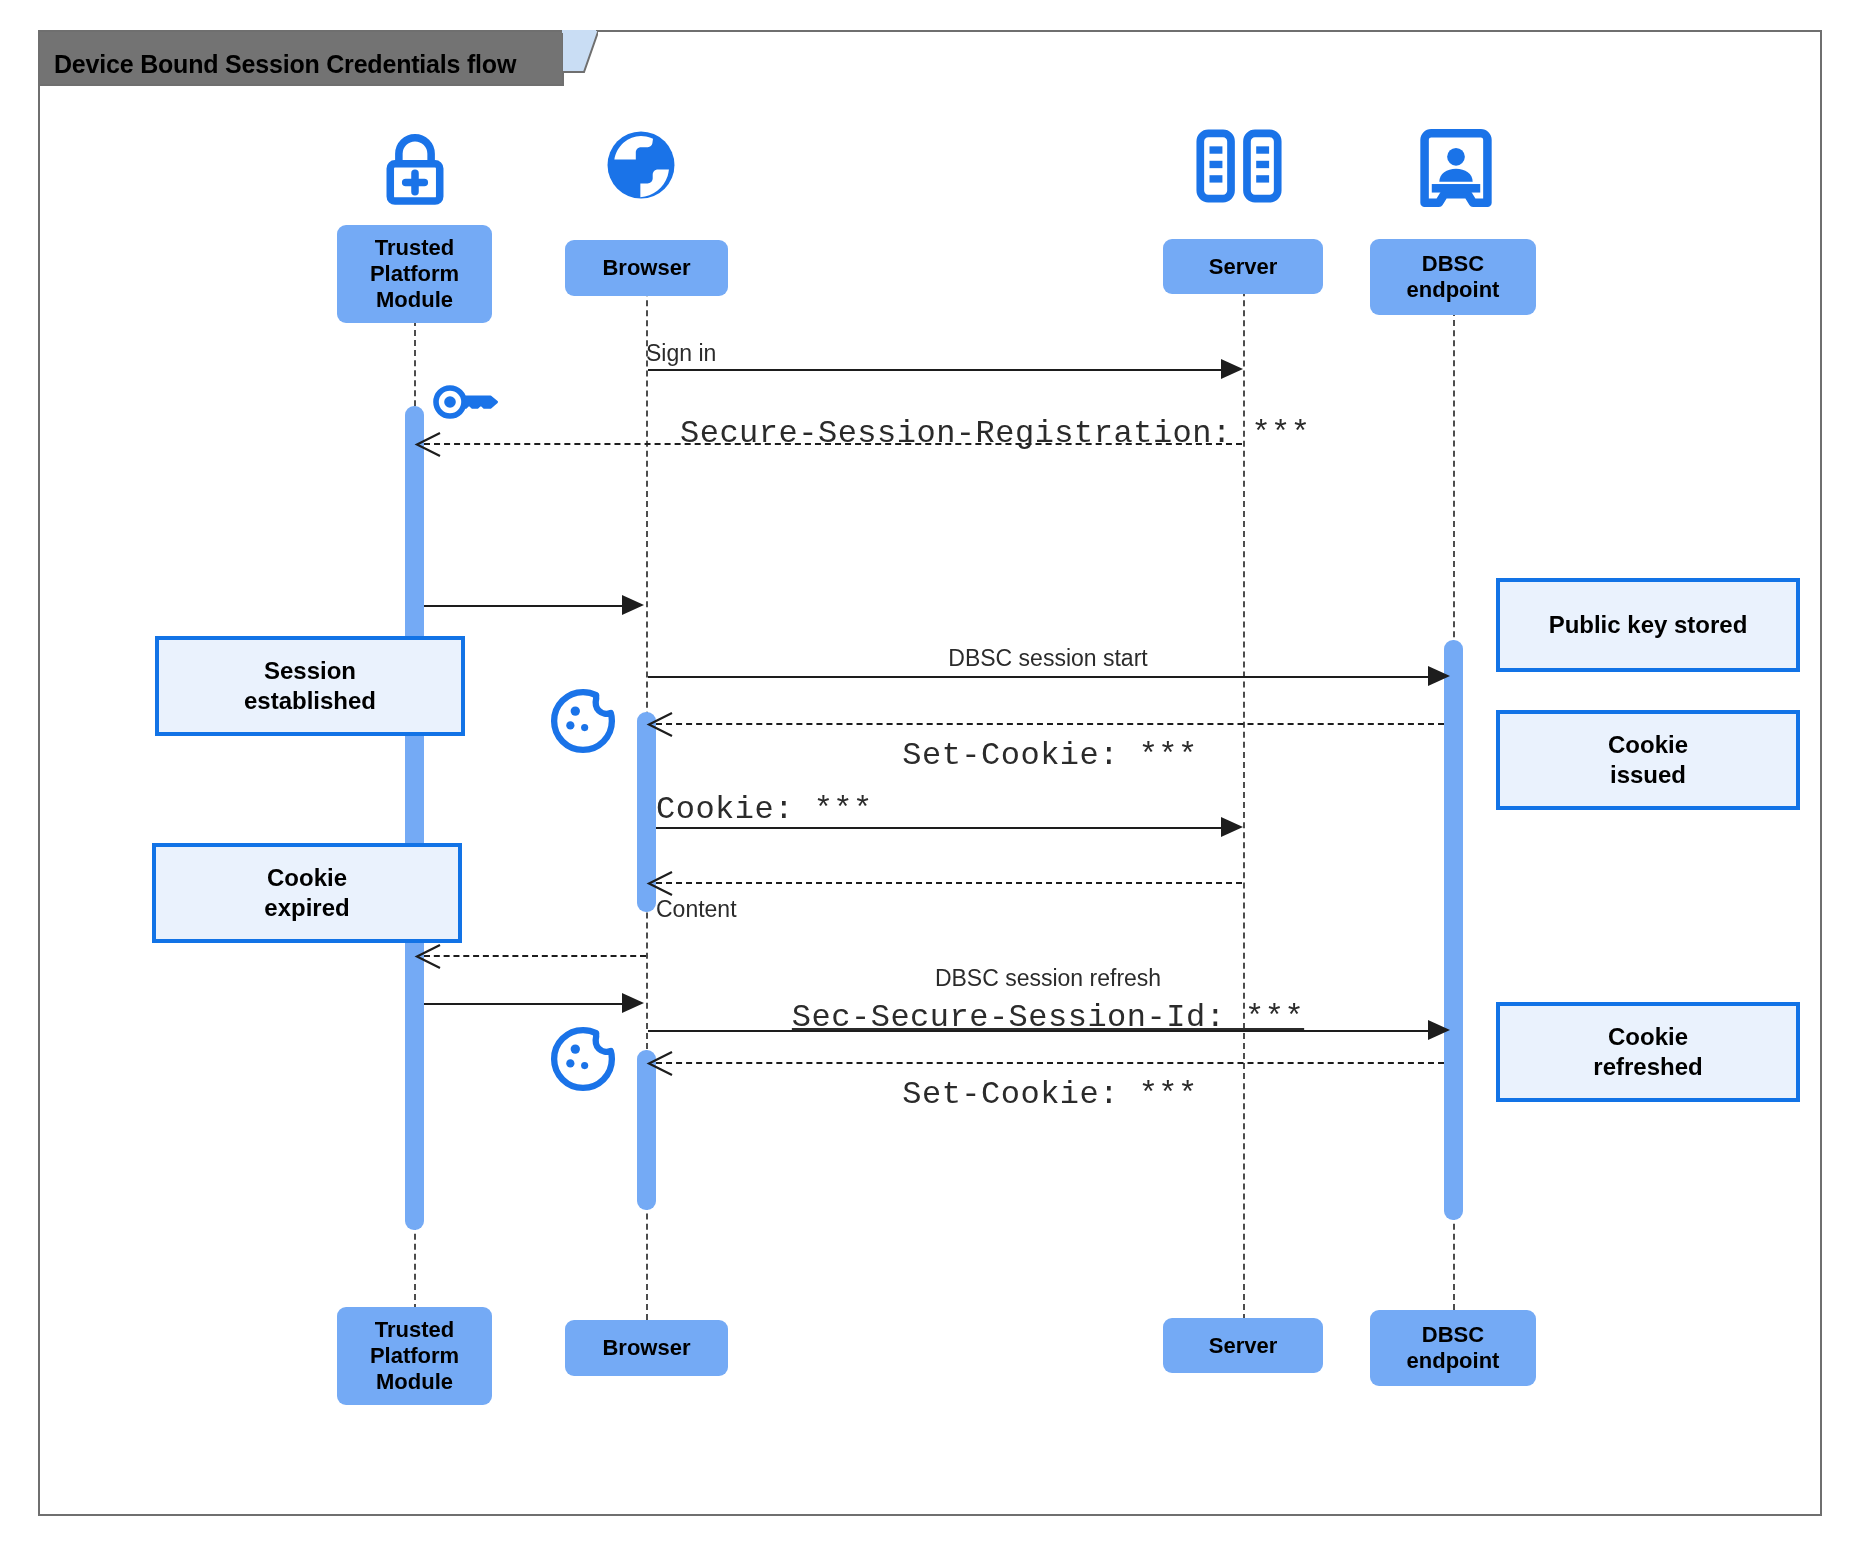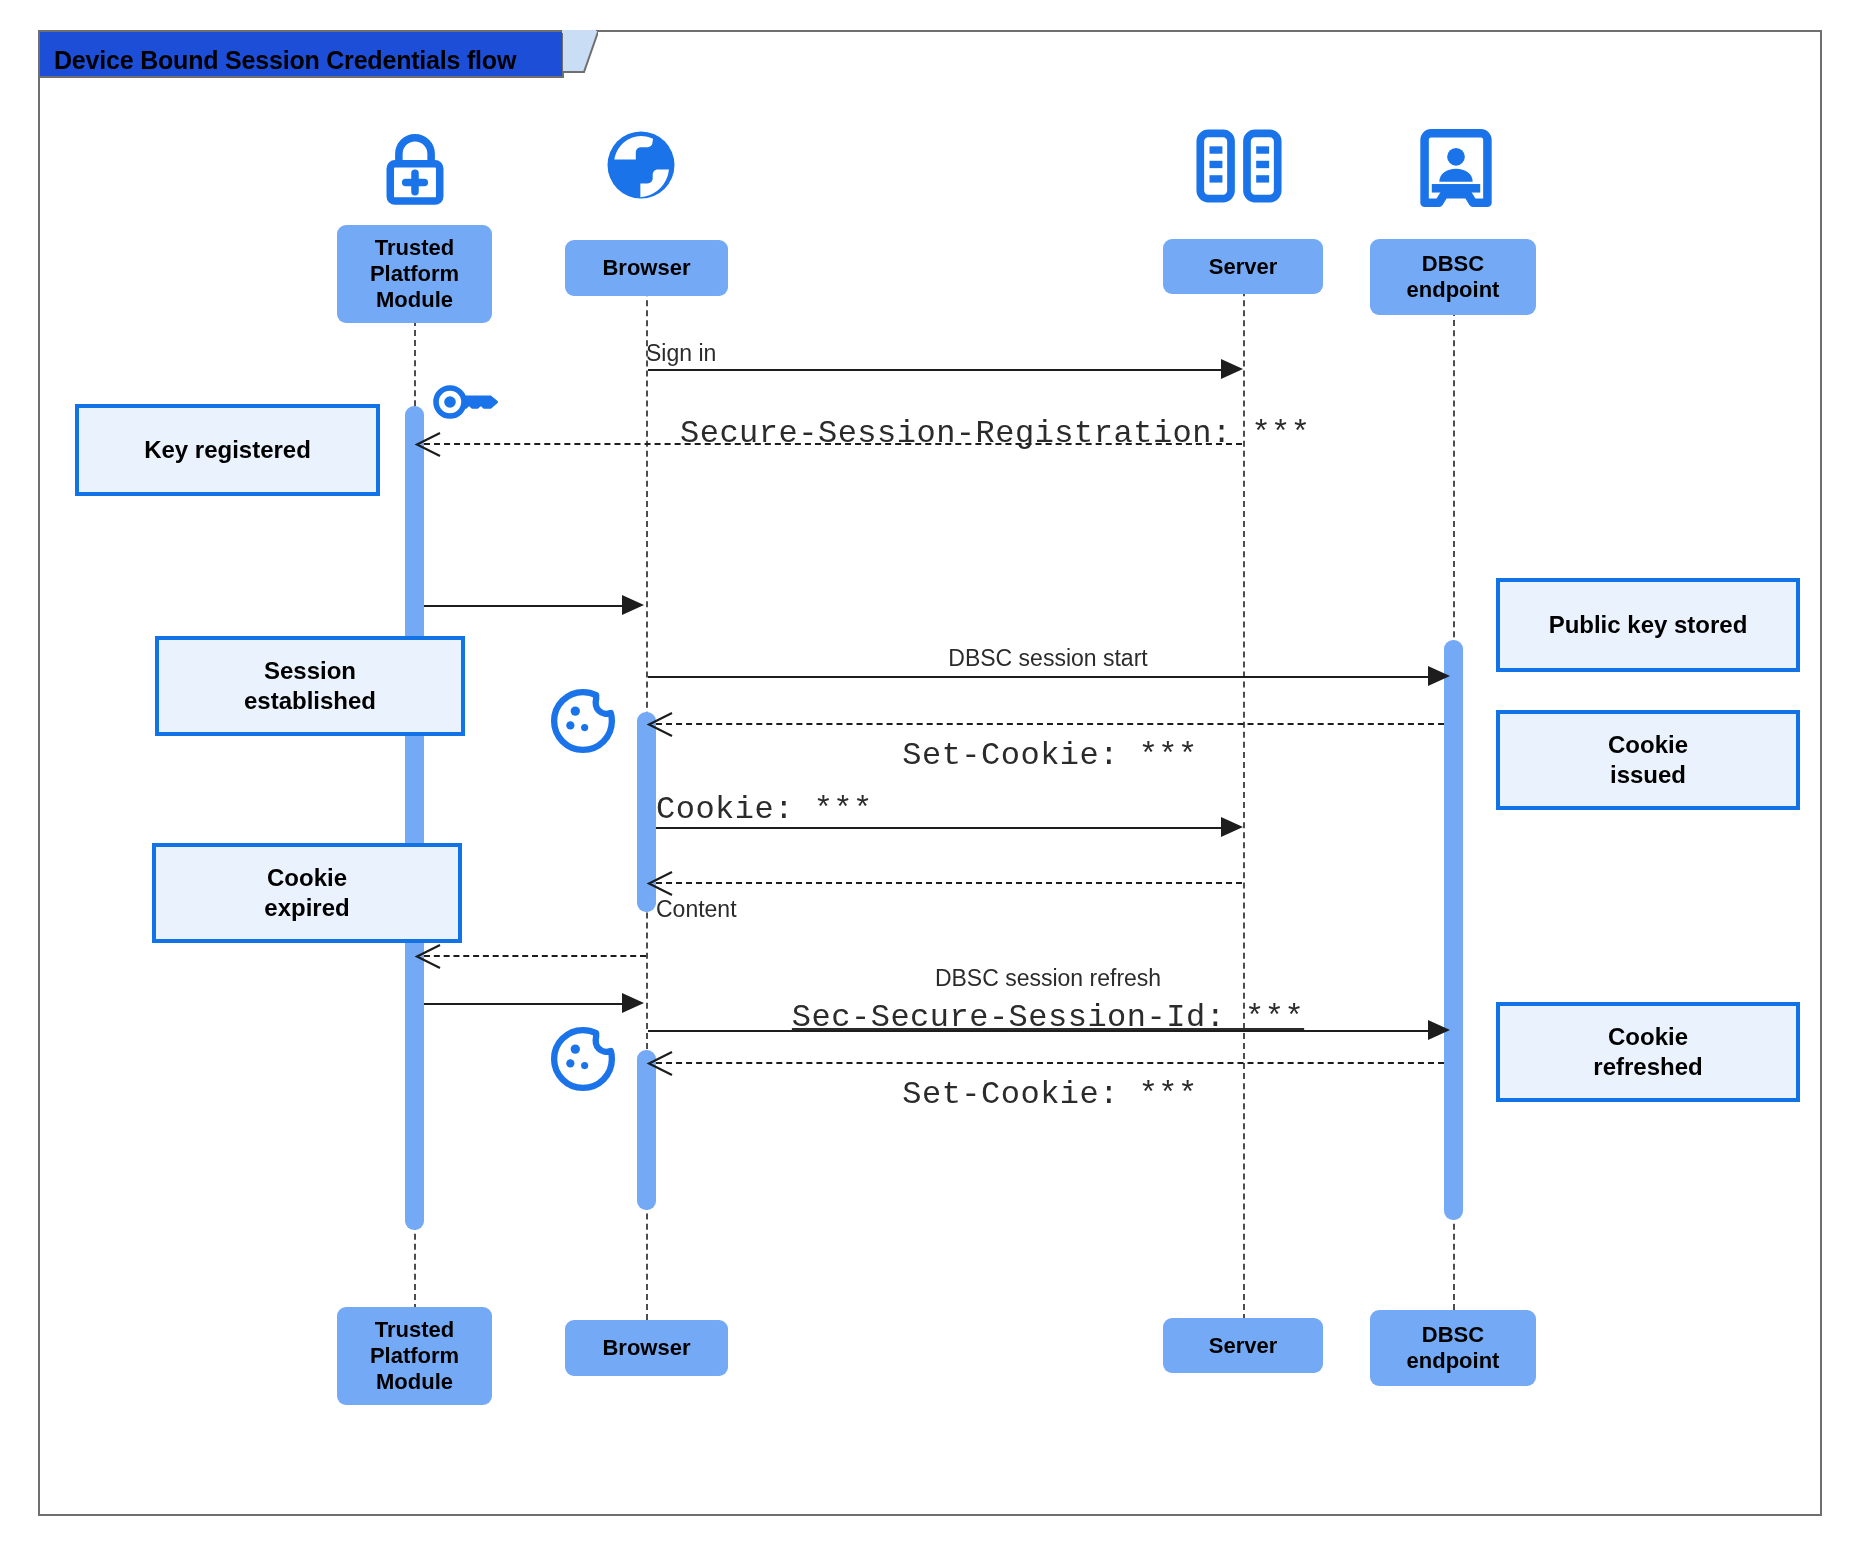--- a/index.html
+++ b/index.html
@@ -2,22 +2,22 @@
 <html><head>
 <meta charset="utf-8">
 <style>
   html,body{margin:0;padding:0;background:#ffffff;}
   body{font-family:"Liberation Sans",sans-serif;}
   #canvas{position:relative;width:1859px;height:1546px;background:#fff;overflow:hidden;}
 
   
   .frame{position:absolute;left:38px;top:30px;width:1784px;height:1486px;
          border:2px solid #6f6f6f;background:#fff;box-sizing:border-box;}
-  .frame-tab{position:absolute;left:38px;top:30px;height:48px;
-             background:#1d4ed8;border:2px solid #6f6f6f;box-sizing:border-box;
+  .frame-tab{position:absolute;left:38px;top:30px;height:56px;
+             background:#737373;border:2px solid #6f6f6f;box-sizing:border-box;
              display:flex;align-items:center;padding:12px 46px 0 14px;}
   .frame-tab-label{font-size:25px;font-weight:bold;color:#000;white-space:nowrap;letter-spacing:-.2px;}
 
   
   .plabel{position:absolute;background:#74aaf5;border-radius:9px;
           display:flex;align-items:center;justify-content:center;text-align:center;
           font-size:22px;font-weight:bold;color:#000;line-height:1.17;box-sizing:border-box;}
   .lifeline{position:absolute;width:0;border-left:2px dashed #4d4d4d;}
 
   
@@ -100,23 +100,20 @@
   <div class="plabel" style="left:1370px;top:239px;width:166px;height:76px;flex-direction:column;">
     <span>DBSC</span>
     <span>endpoint</span>
   </div>
 
   <div class="act" style="left:405px;top:406px;height:824px;"></div>
   <div class="act" style="left:637px;top:712px;height:200px;"></div>
   <div class="act" style="left:637px;top:1050px;height:160px;"></div>
   <div class="act" style="left:1444px;top:640px;height:580px;"></div>
 
-  <div class="note" style="left:75px;top:404px;width:305px;height:92px;">
-    <span>Key registered</span>
-  </div>
 
   <div class="note" style="left:155px;top:636px;width:310px;height:100px;flex-direction:column;">
     <span>Session</span>
     <span>established</span>
   </div>
 
   <div class="note" style="left:152px;top:843px;width:310px;height:100px;flex-direction:column;">
     <span>Cookie</span>
     <span>expired</span>
   </div>

